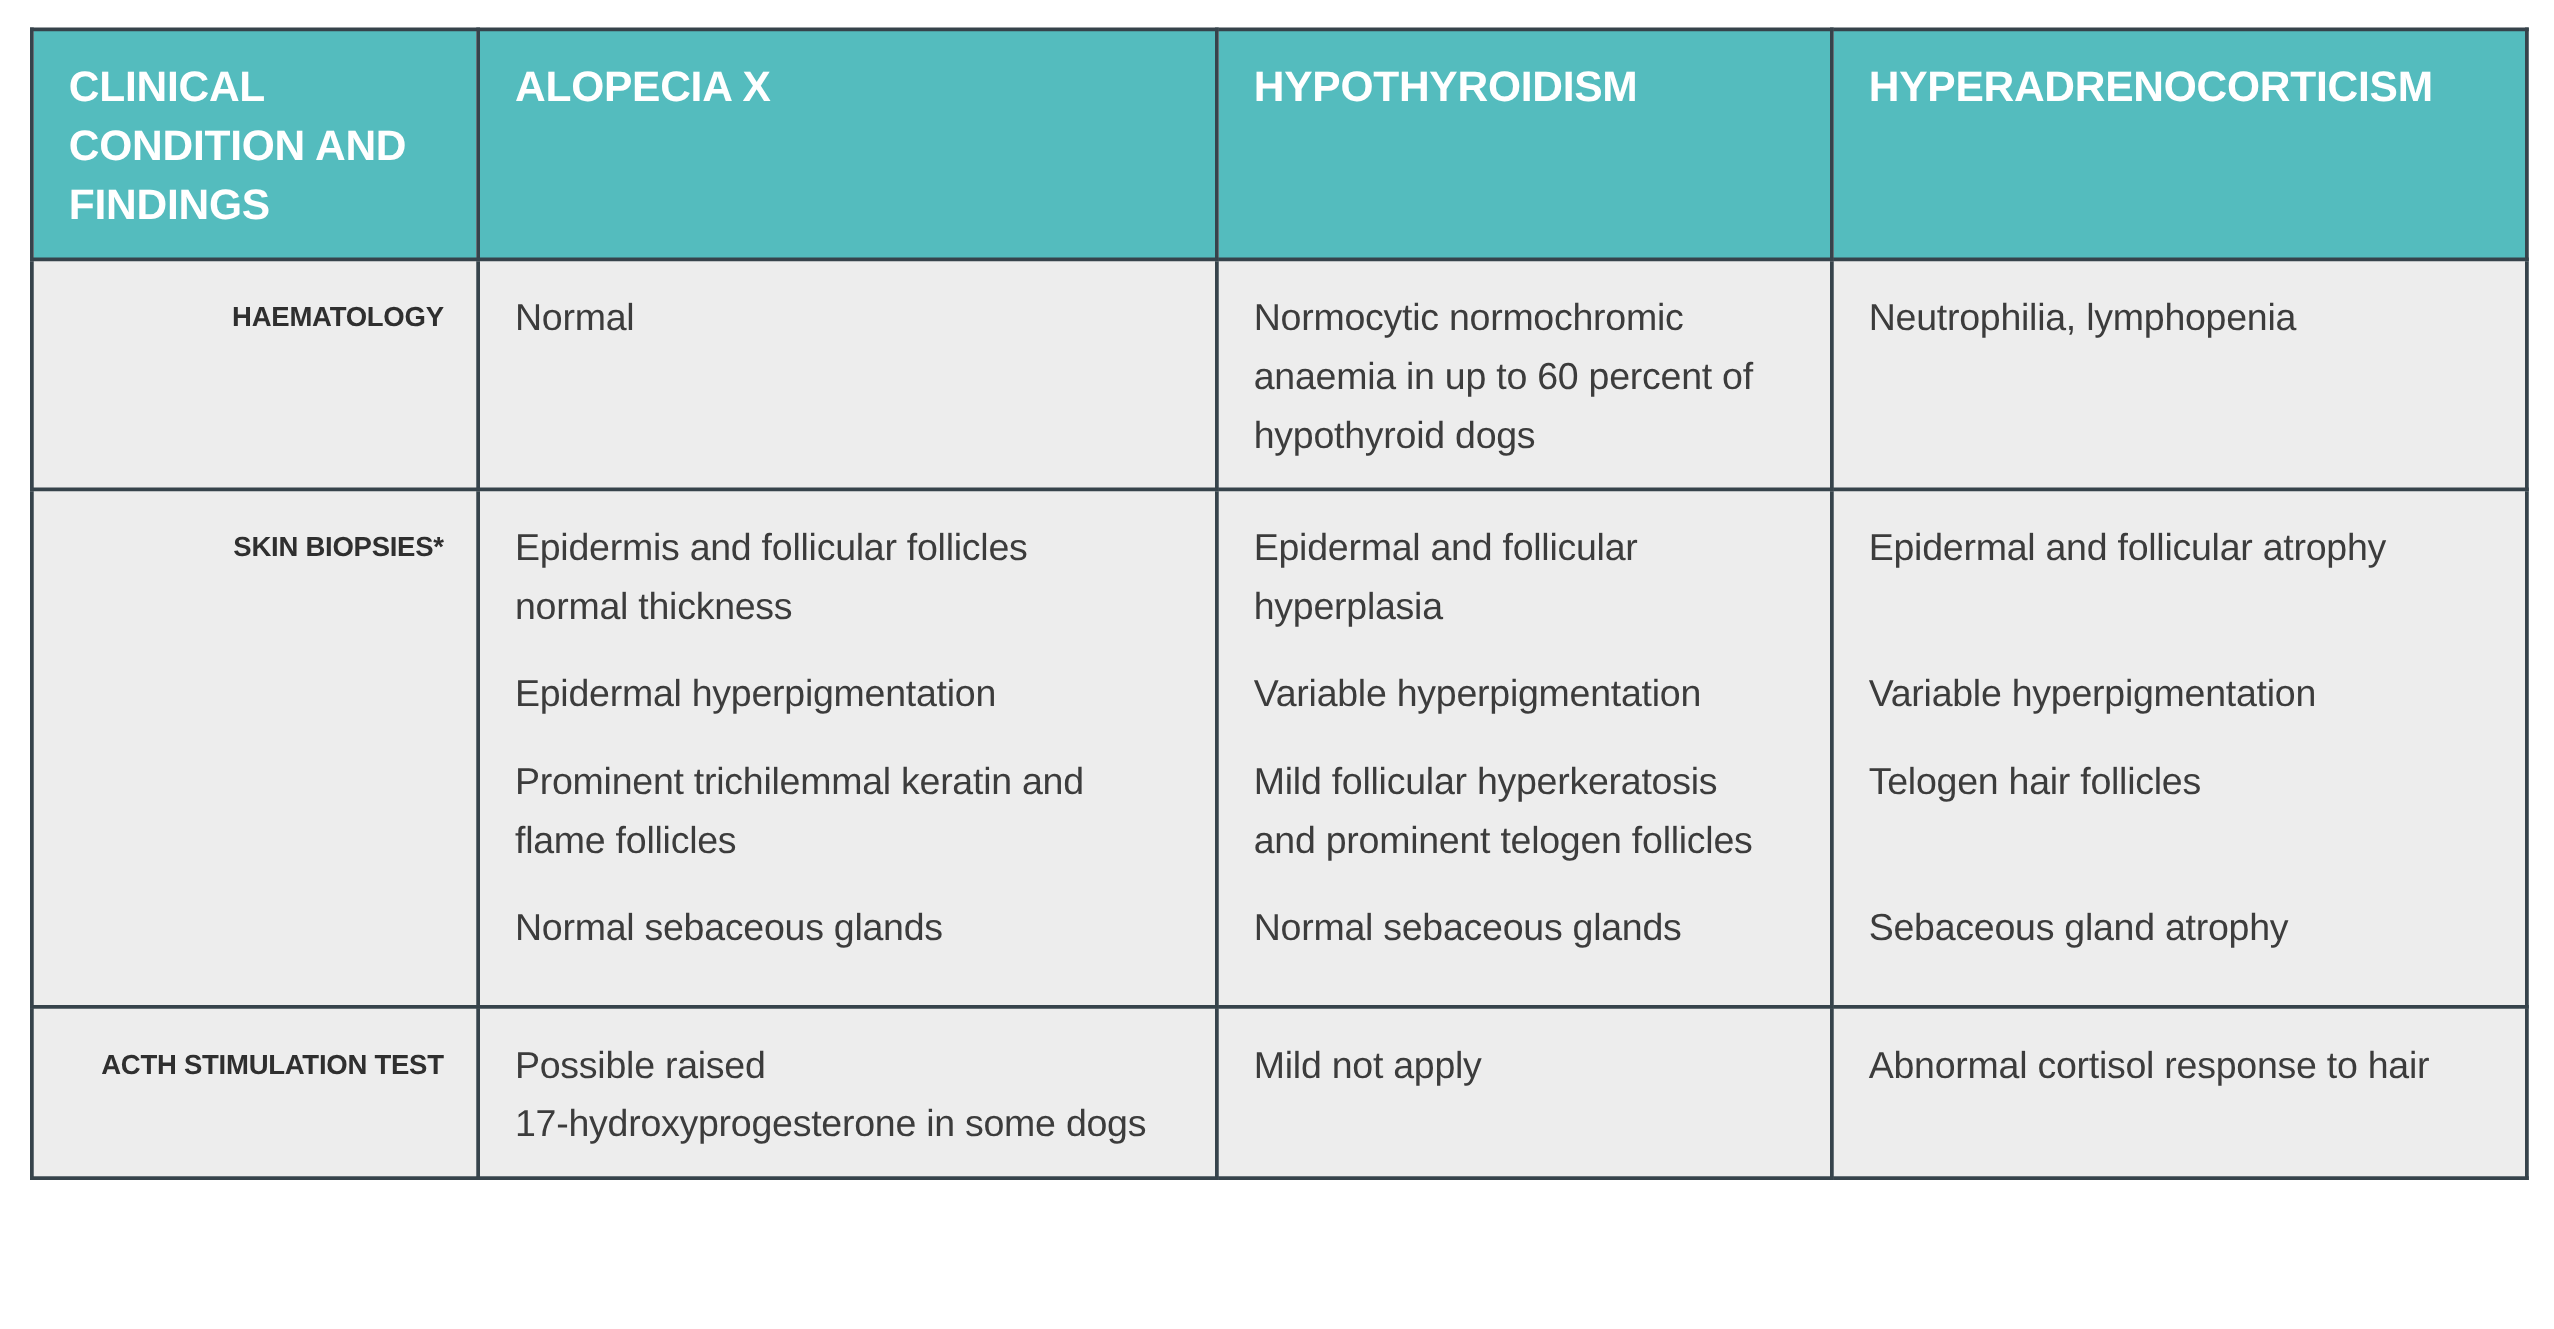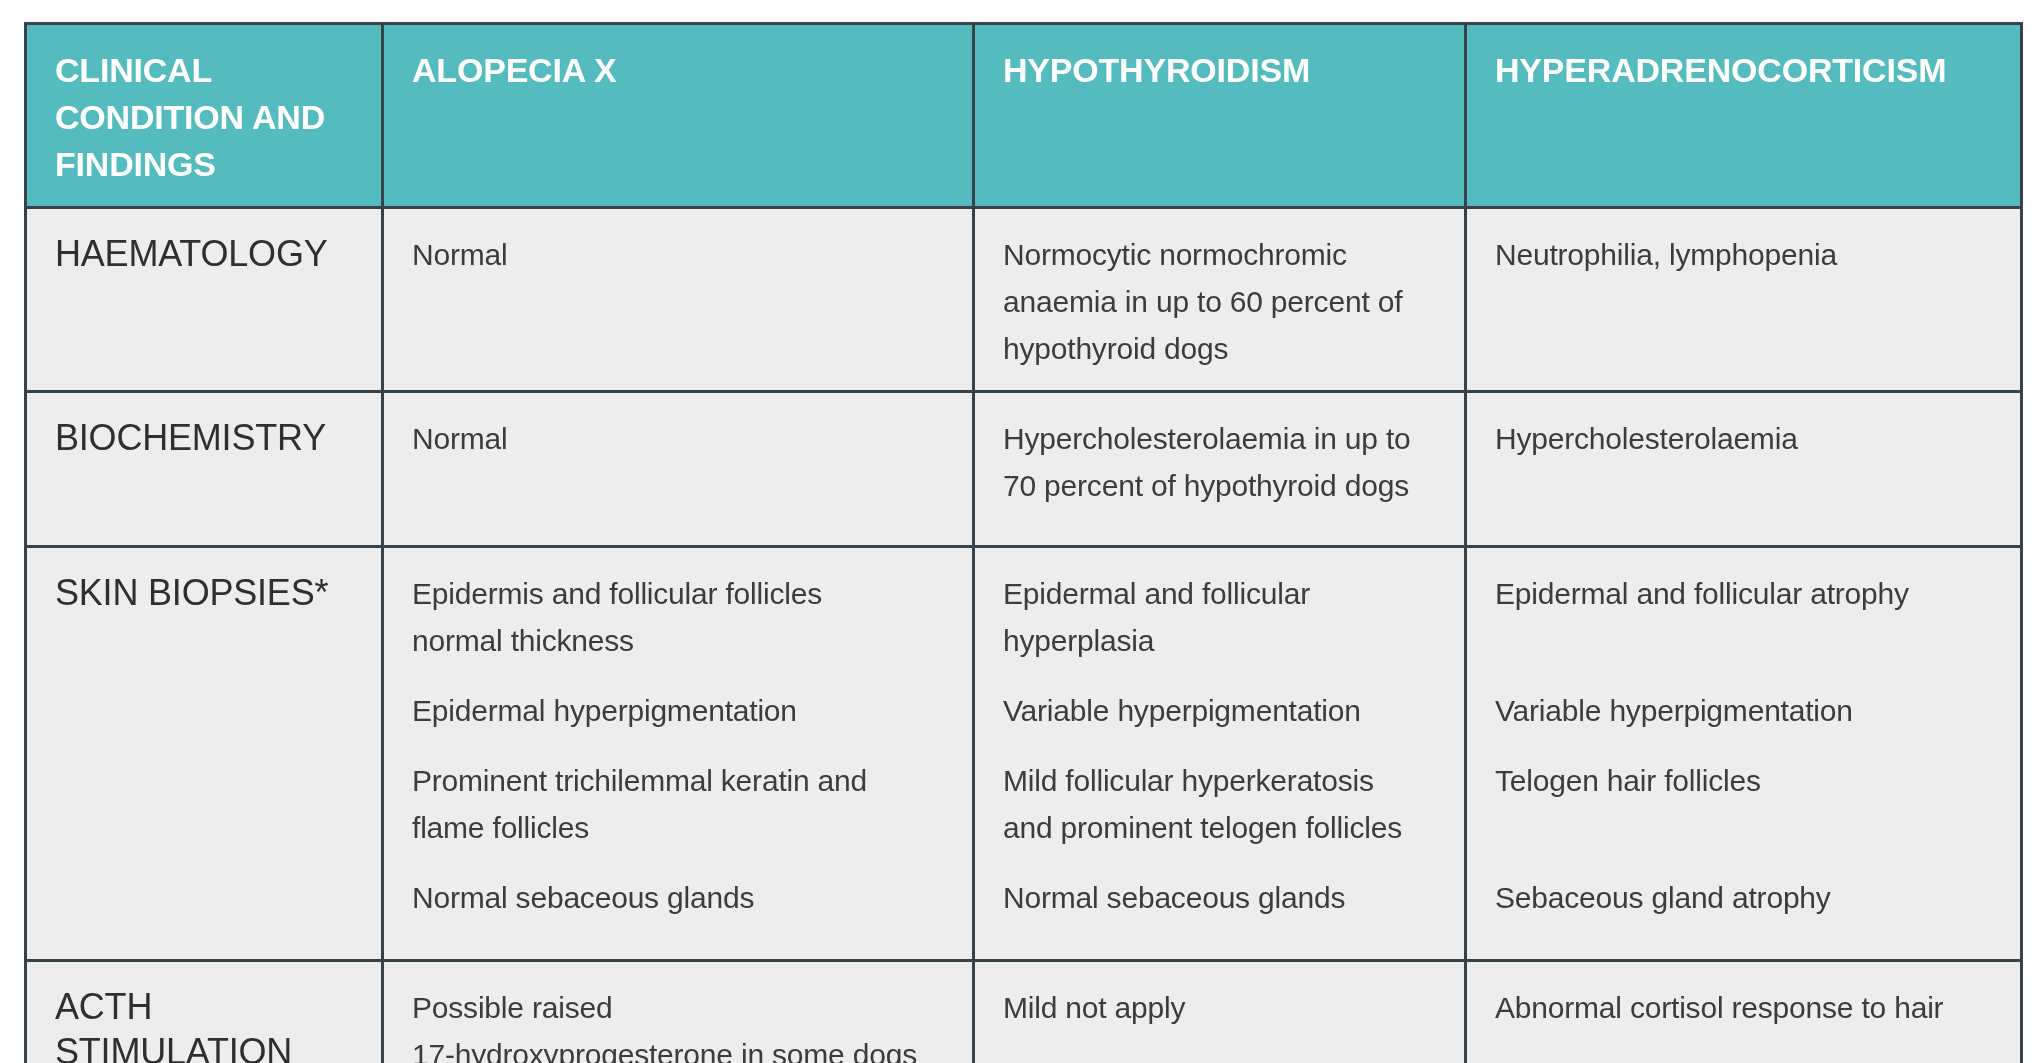--- a/index.html
+++ b/index.html
@@ -30,23 +30,24 @@
     color:var(--header-text,#ffffff);
     font-size:34px;
     font-weight:bold;
     line-height:47px;
     letter-spacing:0px;
   }
   thead th.oneline{white-space:nowrap;margin-left:16px;}
   tbody th.row-label{
     background:var(--cell-bg,#ededed);
     color:var(--label-text,#2f2f2f);
-    font-size:36px;
-    font-weight:normal;
+    font-size:22px;
+    font-weight:bold;
     line-height:45px;
+    text-align:right;
   }
   tbody td{
     background:var(--cell-bg,#ededed);
     color:var(--body-text,#3c3c3c);
     font-size:30px;
     line-height:47px;
     font-weight:normal;
   }
   tr.r-haematology{height:155px;}
   tr.r-biochemistry{height:155px;}
@@ -95,41 +96,20 @@
             <p class="line">hypothyroid dogs</p>
           </div>
         </td>
         <td>
           <div class="item">
             <p class="line">Neutrophilia, lymphopenia</p>
           </div>
         </td>
       </tr>
 
-      <tr class="r-biochemistry">
-        <th class="row-label">BIOCHEMISTRY</th>
-        <td>
-          <div class="item">
-            <p class="line">Normal</p>
-          </div>
-        </td>
-        <td>
-          <div class="item">
-            <p class="line">Hypercholesterolaemia in up to</p>
-            <p class="line">70 percent of hypothyroid dogs</p>
-          </div>
-        </td>
-        <td>
-          <div class="item">
-            <p class="line">Hypercholesterolaemia</p>
-            <p class="line"></p>
-            <p class="line"></p>
-          </div>
-        </td>
-      </tr>
 
       <tr class="r-skin">
         <th class="row-label">SKIN BIOPSIES*</th>
         <td>
           <div class="item slot-tall">
             <p class="line">Epidermis and follicular follicles</p>
             <p class="line">normal thickness</p>
           </div>
           <div class="item slot-short">
             <p class="line">Epidermal hyperpigmentation</p>

